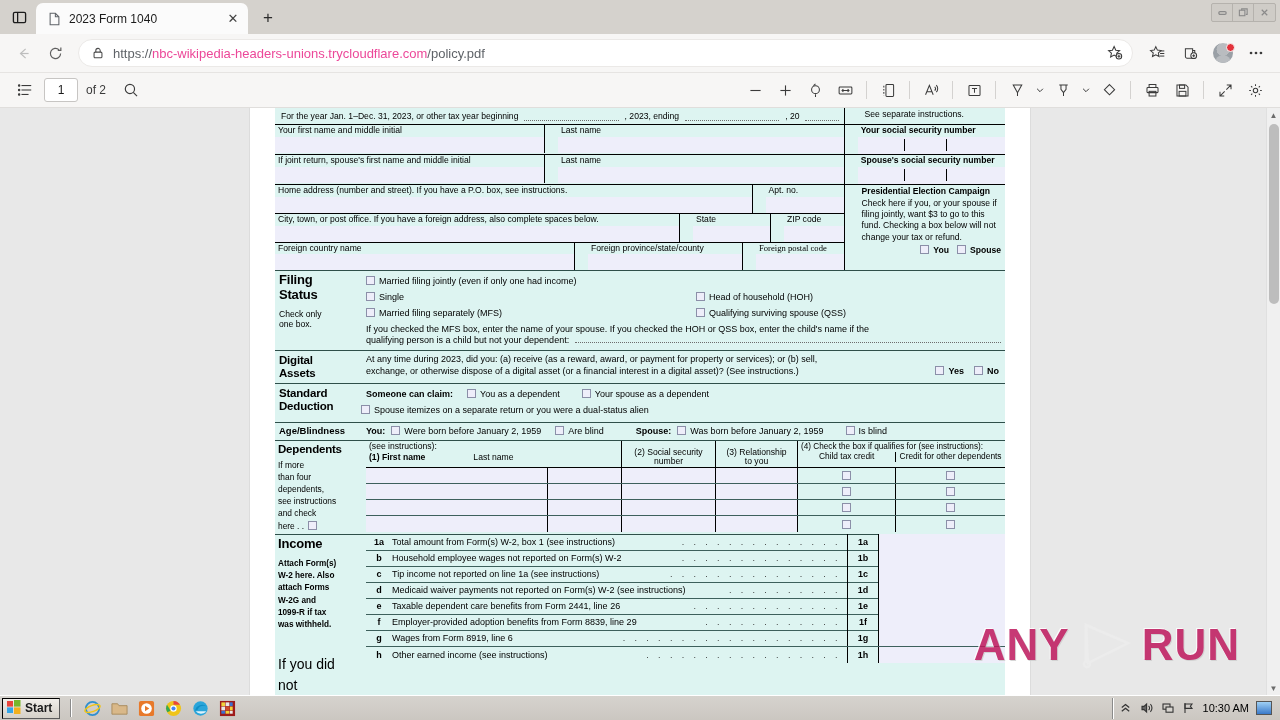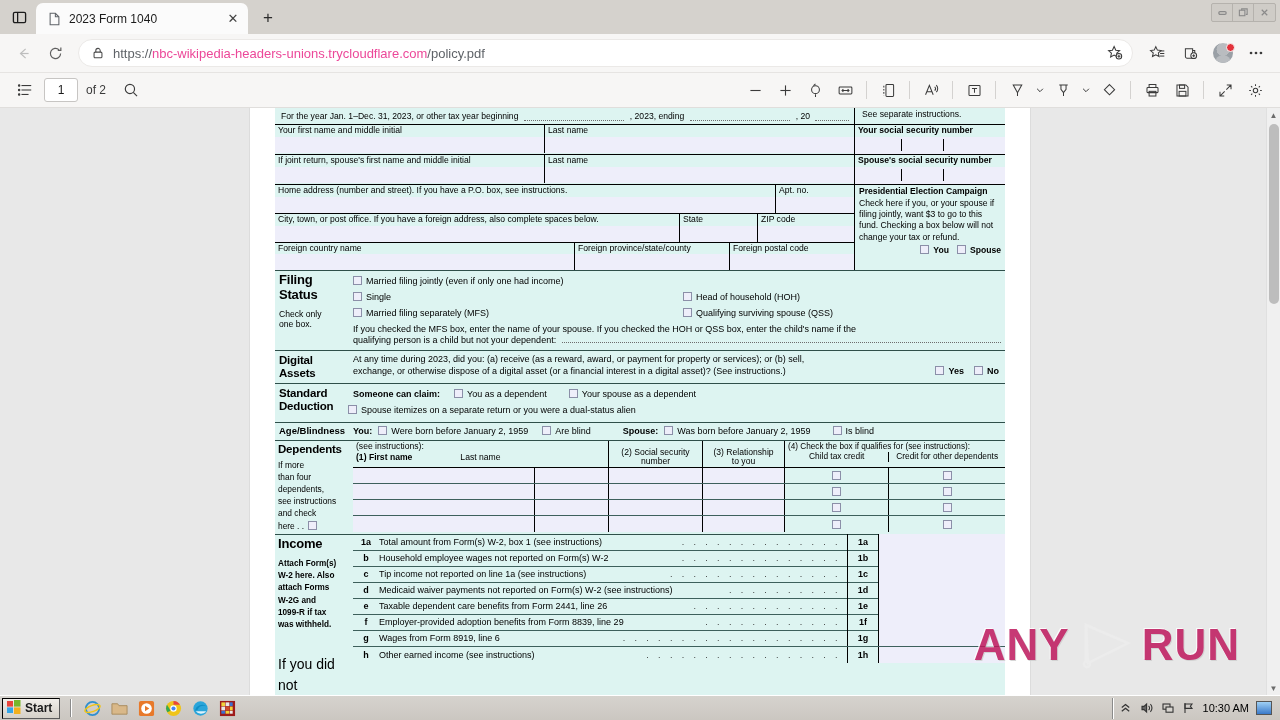--- a/index.html
+++ b/index.html
@@ -132,21 +132,21 @@
     background: #bdbdbd; border-radius: 5px; cursor: pointer;
   }
 
   
   .form {
     background: #ddf4f1; font-family: "Liberation Sans", sans-serif;
     color: #000; font-size: 9px; line-height: 1.15;
     width: 730px; margin: 0 auto; padding-top: 0px;
   }
   .fld { background: #eeeefa; }
-  .row { display: flex; }
+  .row { display: flex; gap: 13px; }
   .brd-t { border-top: 1px solid #000; }
   .brd-r { border-right: 1px solid #000; }
   .lbl { font-size: 8.6px; padding: 1px 3px; }
   .lbl-b { font-weight: bold; }
 
   .chk {
     display: inline-block; width: 9px; height: 9px; border: 1px solid #8b8fa8;
     background: #eeeefa; vertical-align: -1px; margin-right: 4px; cursor: pointer;
   }
   .dotline {
@@ -532,21 +532,21 @@
 
             <div class="row brd-t">
               <div style="width:300px;" class="brd-r">
                 <div class="lbl">Foreign country name</div>
                 <div class="fld" style="height:16px;"></div>
               </div>
               <div style="width:155px;" class="brd-r">
                 <div class="lbl">Foreign province/state/county</div>
                 <div class="fld" style="height:16px;"></div>
               </div>
-              <div style="flex:1;">
+              <div style="flex:1;font-family:Liberation Serif, serif;">
                 <div class="lbl">Foreign postal code</div>
                 <div class="fld" style="height:16px;"></div>
               </div>
             </div>
           </div>
 
           <div class="ssnblock" style="padding:1px 4px;">
             <div class="lbl lbl-b" style="padding:1px 0;">Presidential Election Campaign</div>
             <div class="lbl" style="padding:0;line-height:1.32;">Check here if you, or your spouse if filing jointly, want $3 to go to this fund. Checking a box below will not change your tax or refund.</div>
             <div style="display:flex;justify-content:flex-end;gap:8px;padding-top:2px;font-size:8.6px;font-weight:bold;">

